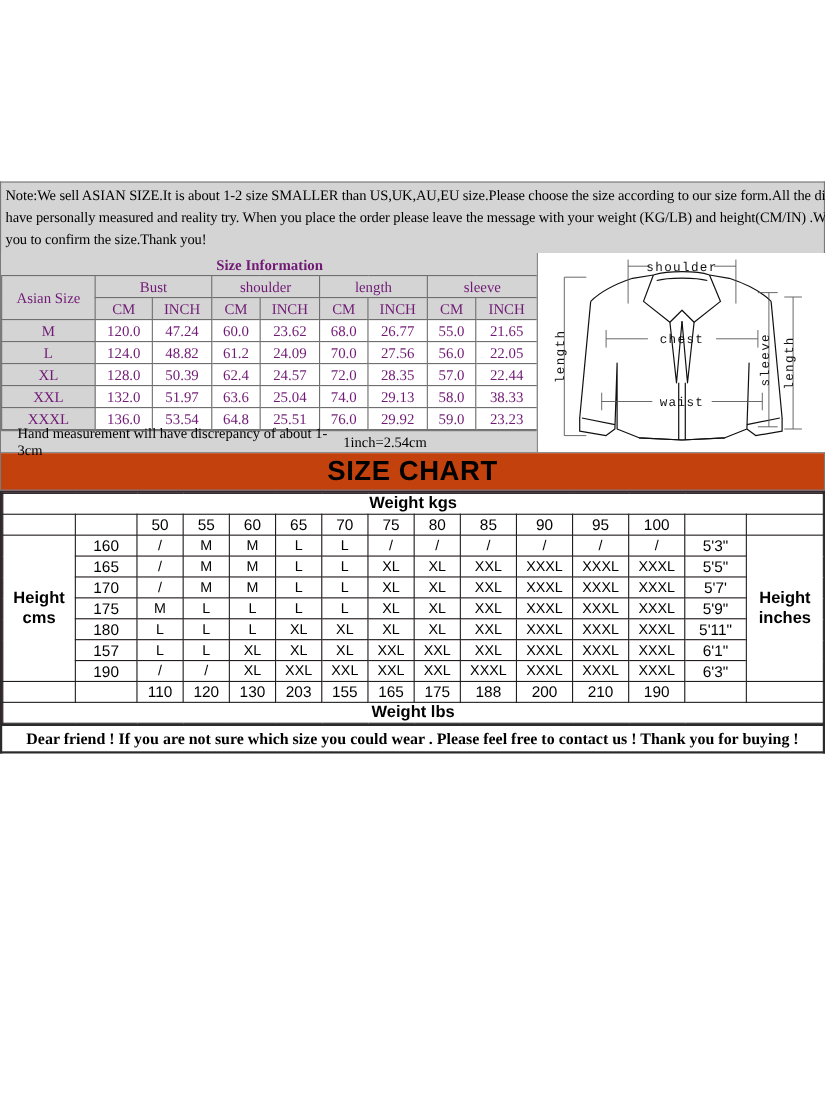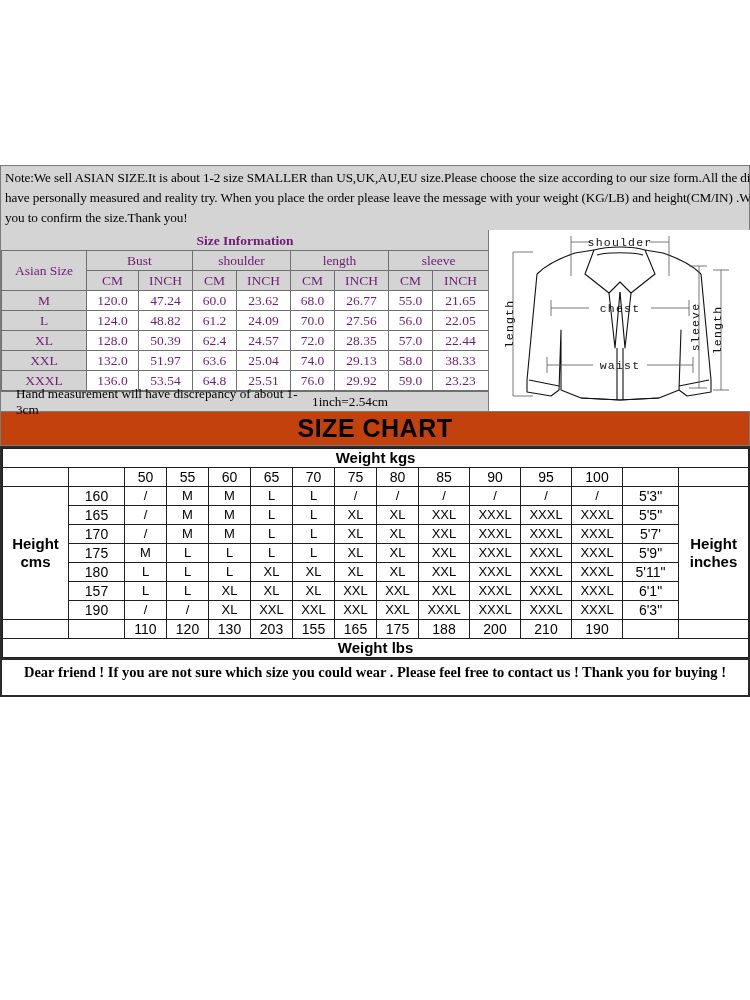--- a/index.html
+++ b/index.html
@@ -197,21 +197,21 @@
     width: 750px;
     box-sizing: border-box;
     border: 2px solid #2b2b2b;
     border-top: none;
     background: #ffffff;
     text-align: center;
     font-family: "Liberation Serif", serif;
     font-weight: bold;
     font-size: 14.5px;
     line-height: 22px;
-    padding: 1px 0 12px 0;
+    padding: 1px 0 0 0;
     color: #000;
   }
 
   
   .diagram-svg { display: block; }
 </style>
 </head>
 <body>
 
 <div id="root">

